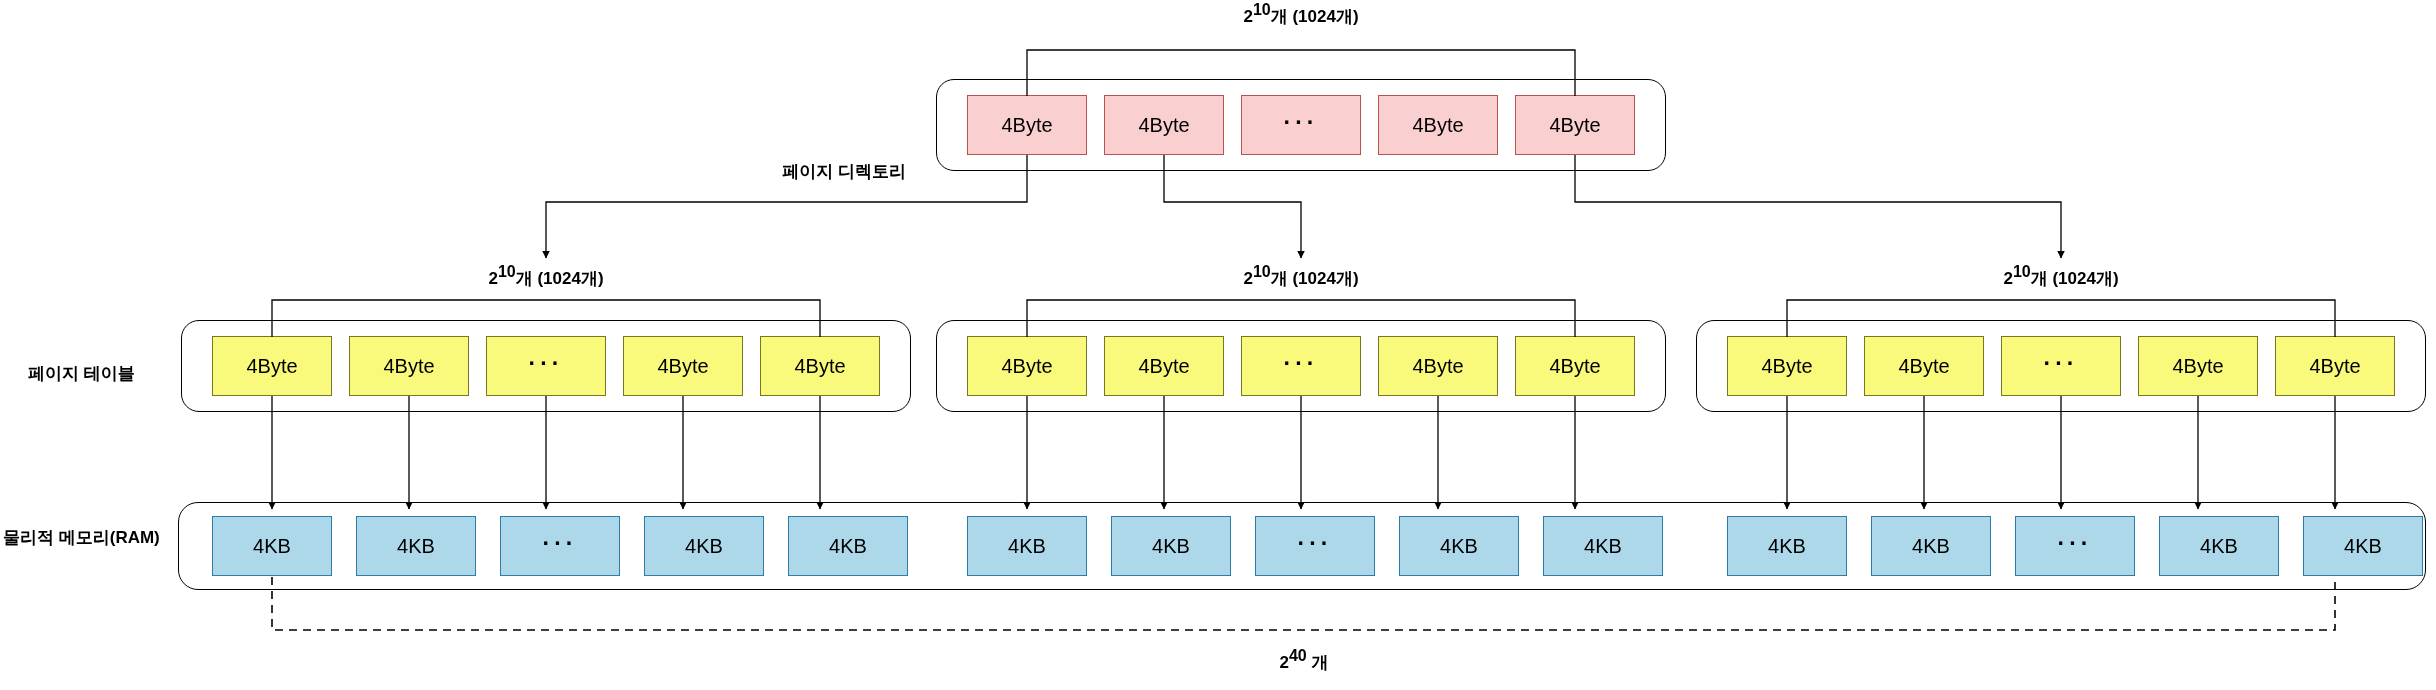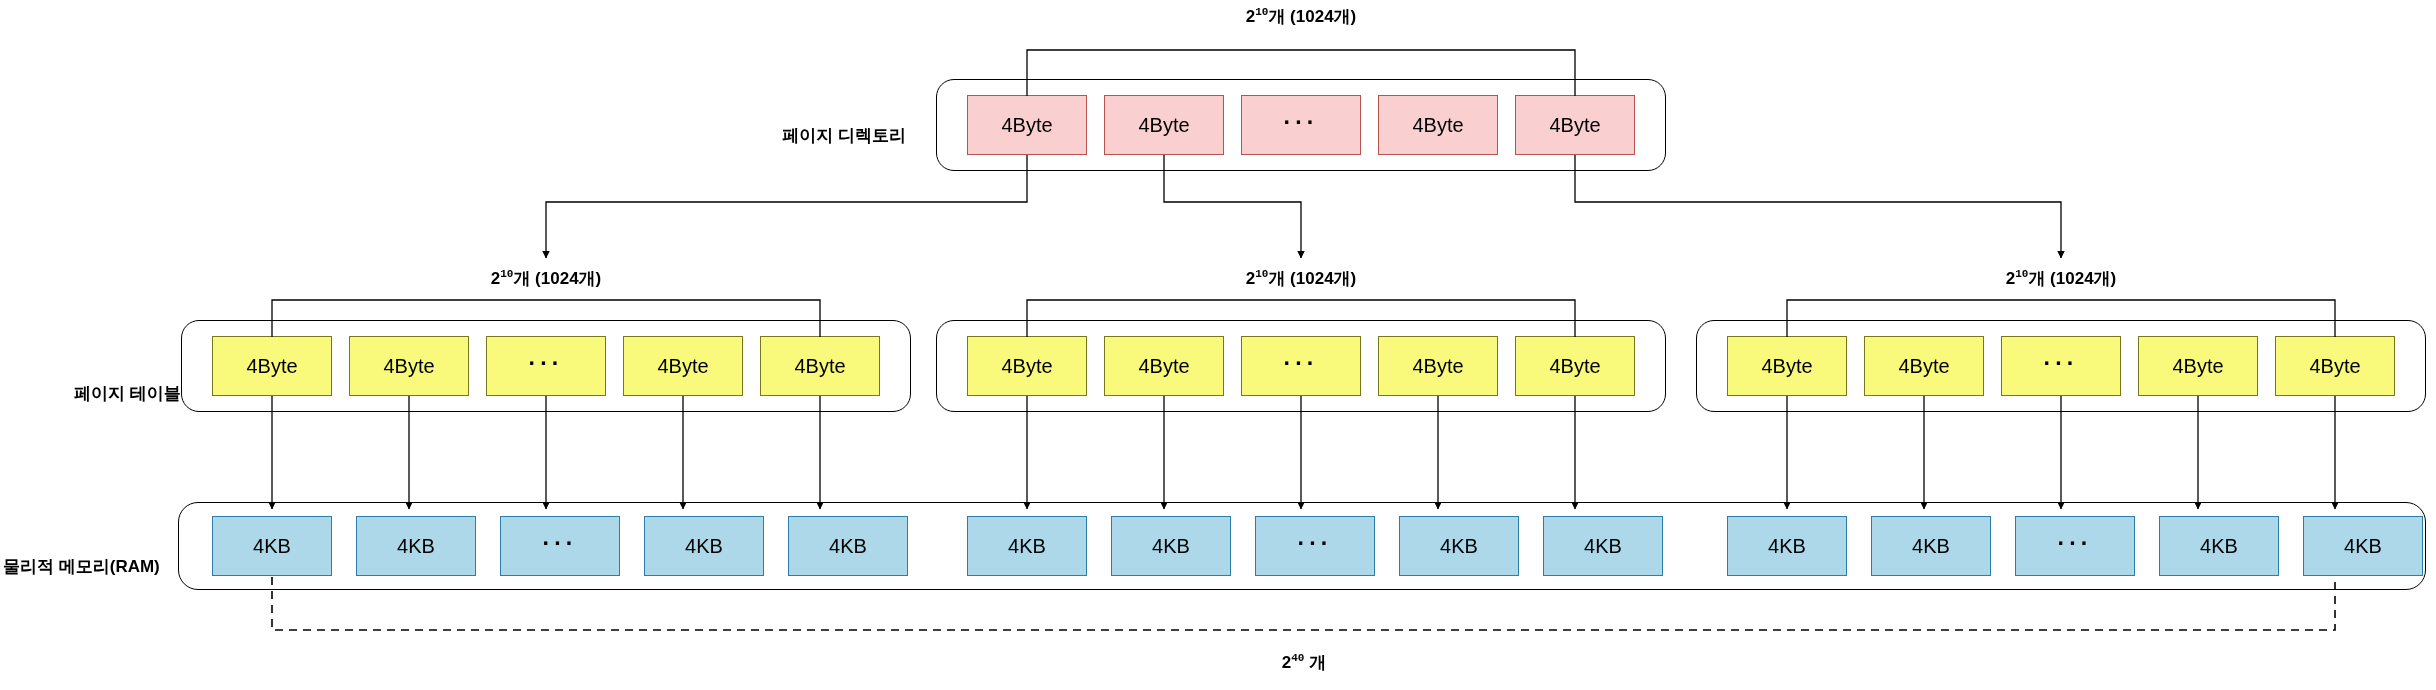--- a/index.html
+++ b/index.html
@@ -20,44 +20,44 @@
   }
   .box.pink{background:#F9CFCF;border-color:#B85450;}
   .box.yellow{background:#F9F97C;border-color:#77771F;}
   .box.blue{background:#ACD8EA;border-color:#2D7DA8;}
   .box.dots{font-weight:700;font-size:23px;letter-spacing:4px;padding-bottom:6px;}
   .ram-group{position:absolute;display:flex;gap:24px;z-index:2;}
   .count-label{
     position:absolute;transform:translateX(-50%);
     font-size:17px;font-weight:700;white-space:nowrap;line-height:22px;z-index:3;
   }
-  .count-label sup{font-size:11px;vertical-align:super;line-height:0;font-family:Liberation Mono, monospace;}
+  .count-label sup{font-size:16px;vertical-align:super;line-height:0;}
   .side-label{
     position:absolute;font-size:17px;font-weight:700;white-space:nowrap;line-height:20px;z-index:3;
   }
-  .right-align{text-align:right;}
+  .right-align{text-align:right;margin-top:36px;}
 </style>
 </head>
 <body>
 
 <div class="scene">
 
   <div class="count-label" style="left:1301px;top:6px;"><span>2</span><sup>10</sup><span>개 (1024개)</span></div>
 
   <div class="side-label right-align" style="right:1530px;top:126px;">페이지 디렉토리</div>
 
   <div class="count-label" style="left:546px;top:268px;"><span>2</span><sup>10</sup><span>개 (1024개)</span></div>
 
   <div class="count-label" style="left:1301px;top:268px;"><span>2</span><sup>10</sup><span>개 (1024개)</span></div>
 
   <div class="count-label" style="left:2061px;top:268px;"><span>2</span><sup>10</sup><span>개 (1024개)</span></div>
 
-  <div class="side-label" style="left:28px;top:384px;margin-left:46px;">페이지 테이블</div>
+  <div class="side-label" style="left:28px;top:364px;">페이지 테이블</div>
 
-  <div class="side-label" style="left:3px;top:557px;">물리적 메모리(RAM)</div>
+  <div class="side-label" style="left:3px;top:528px;">물리적 메모리(RAM)</div>
 
   <div class="count-label" style="left:1304px;top:652px;"><span>2</span><sup>40</sup><span> 개</span></div>
 
   <div class="container" style="left:936px;top:79px;width:730px;height:92px;">
     <div class="box pink">4Byte</div>
     <div class="box pink">4Byte</div>
     <div class="box pink dots">···</div>
     <div class="box pink">4Byte</div>
     <div class="box pink">4Byte</div>
   </div>

